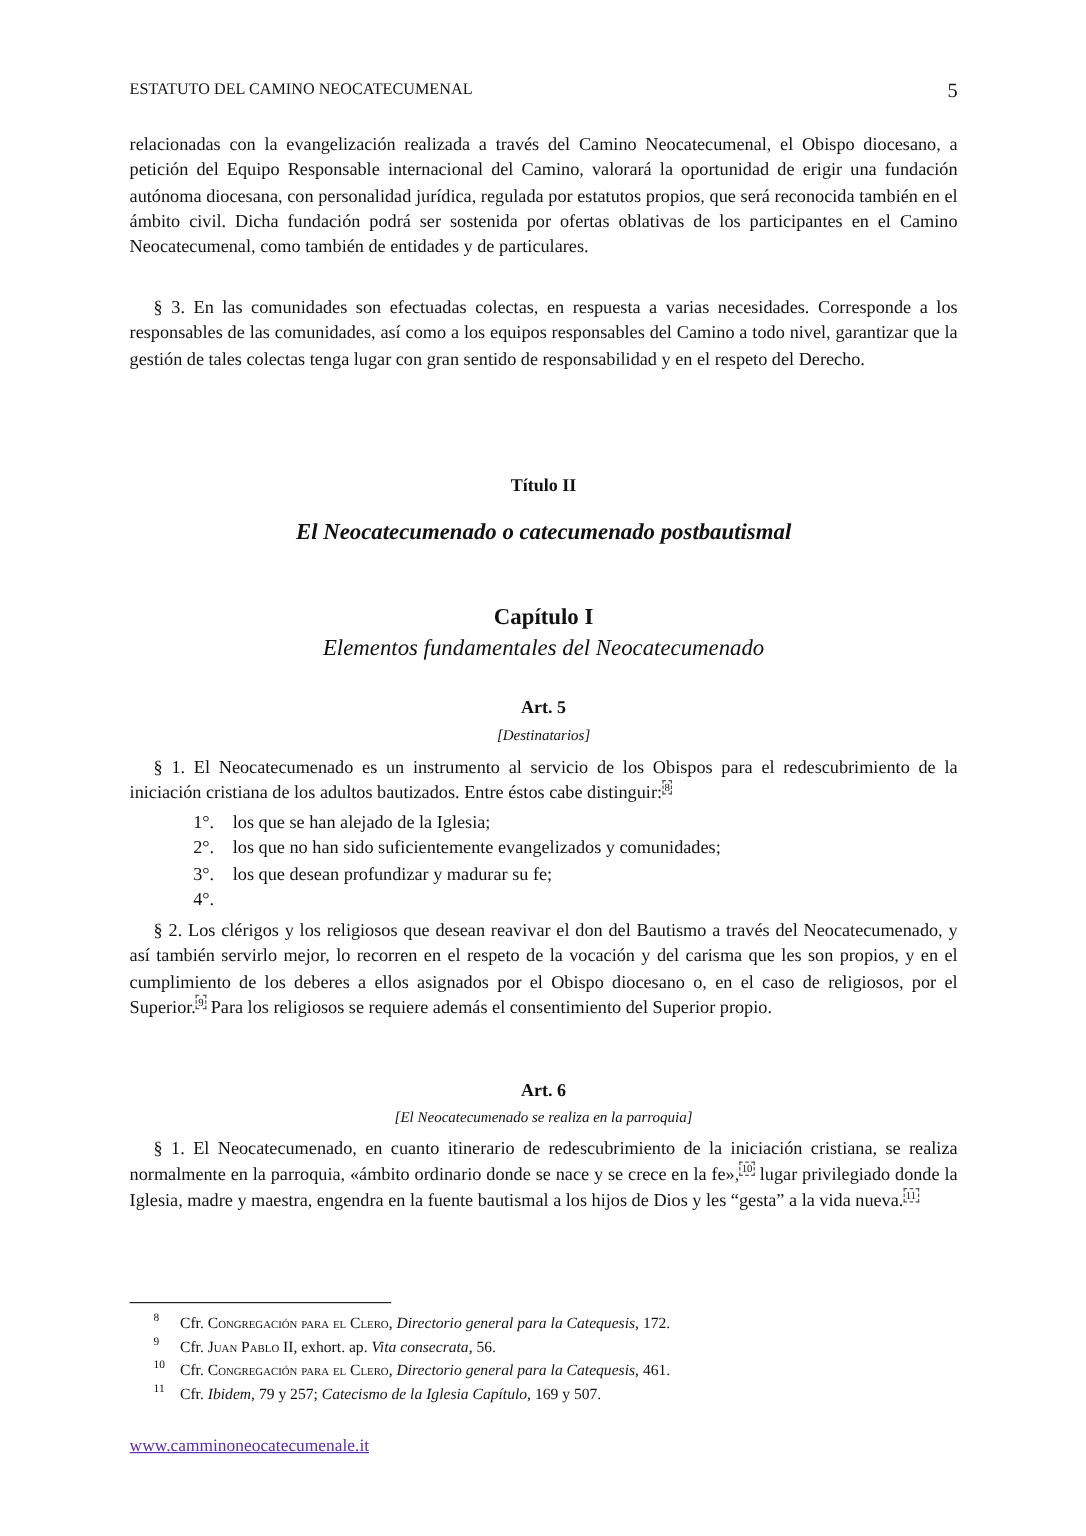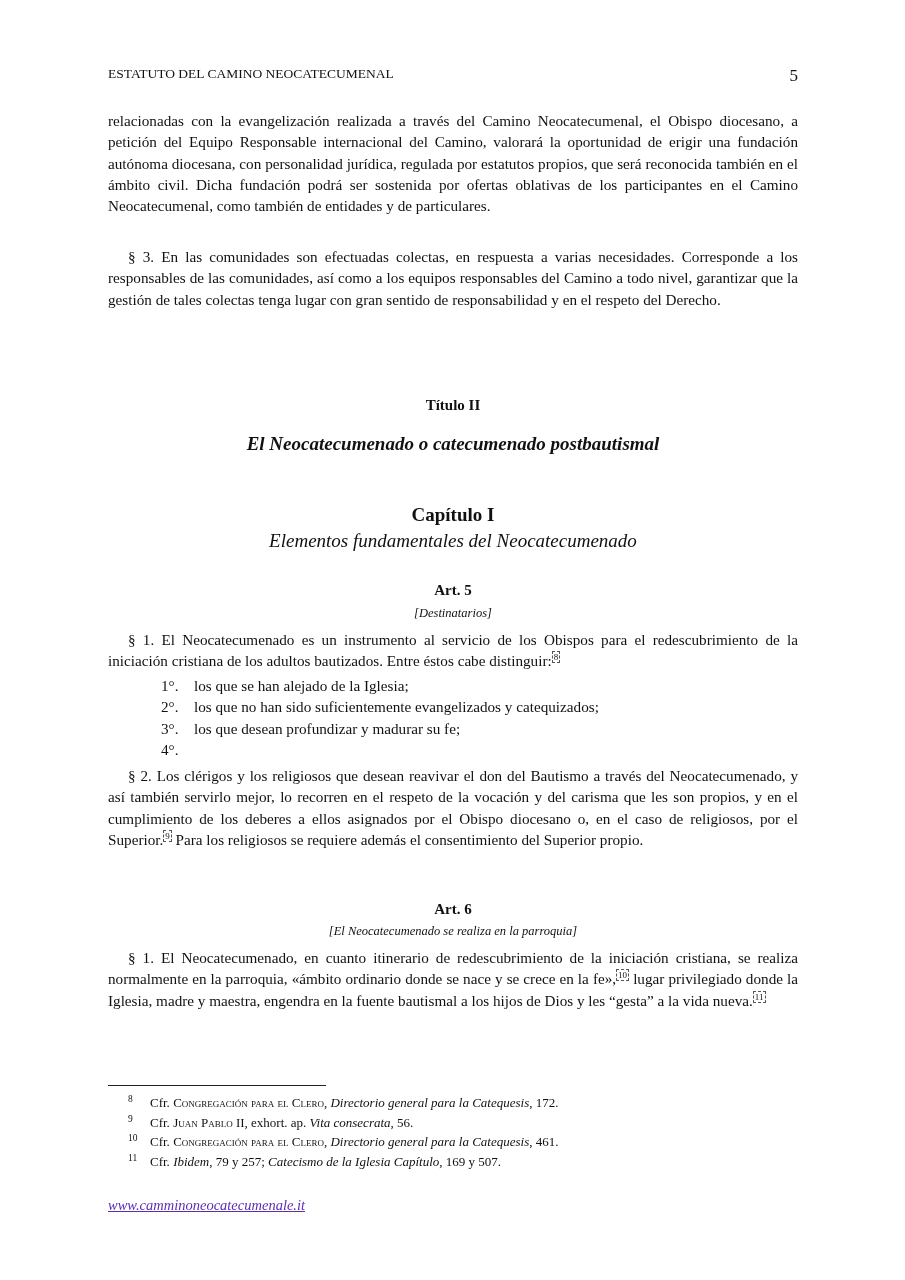--- a/index.html
+++ b/index.html
@@ -30,21 +30,21 @@
   .list li .num { position: absolute; left: 53px; top: 0; }
   sup.fn { font-size: 9px; line-height: 0; border: 1px dashed #555; padding: 0 1px; vertical-align: super; }
   .footnote-rule { position: absolute; top: 1085px; left: 0; width: 218px; border-top: 1px solid #222; }
   .footnotes { position: absolute; top: 1093px; left: 0; width: 690px; }
   .footnote { font-size: 13px; line-height: 19.5px; position: relative; padding-left: 42px; }
   .footnote .fnum { position: absolute; left: 20px; top: -3px; font-size: 9.5px; }
   .sc { font-variant: small-caps; }
   .it { font-style: italic; }
   .footer-link {
     position: absolute; top: 1197px; left: 0; font-size: 14.5px;
-    color: #5b2db3; text-decoration: underline; font-style: italic;
+    color: #5b2db3; text-decoration: underline;
   }
   .abs { position: absolute; left: 0; width: 690px; }
 </style>
 </head>
 <body>
 
 <div class="page">
 
   <div class="running-head">
     <span class="title">ESTATUTO DEL CAMINO NEOCATECUMENAL</span>
@@ -61,21 +61,21 @@
   <p class="capitulo abs" style="top:504px;">Capítulo I</p>
   <p class="capitulo-sub abs" style="top:530px;">Elementos fundamentales del Neocatecumenado</p>
 
   <p class="art abs" style="top:582px;">Art. 5</p>
   <p class="art-sub abs" style="top:606px;">[Destinatarios]</p>
 
   <p class="para indent abs" style="top:629px;"><span>§ 1.  El Neocatecumenado es un instrumento al servicio de los Obispos para el redescubrimiento de la iniciación cristiana de los adultos bautizados. Entre éstos cabe distinguir:</span><sup class="fn">8</sup></p>
 
   <ul class="list abs" style="top:675px;">
     <li><span class="num">1°.</span><span>los que se han alejado de la Iglesia;</span></li>
-    <li><span class="num">2°.</span><span>los que no han sido suficientemente evangelizados y catequizados;</span></li>
+    <li><span class="num">2°.</span><span>los que no han sido suficientemente evangelizados y comunidades;</span></li>
     <li><span class="num">3°.</span><span>los que desean profundizar y madurar su fe;</span></li>
     <li><span class="num">4°.</span></li>
   </ul>
 
   <p class="para indent abs" style="top:765px;"><span>§ 2. Los clérigos y los religiosos que desean reavivar el don del Bautismo a través del Neocatecumenado, y así también servirlo mejor, lo recorren en el respeto de la vocación y del carisma que les son propios, y en el cumplimiento de los deberes a ellos asignados por el Obispo diocesano o, en el caso de religiosos, por el Superior.</span><sup class="fn">9</sup><span> Para los religiosos se requiere además el consentimiento del Superior propio.</span></p>
 
   <p class="art abs" style="top:901px;">Art. 6</p>
   <p class="art-sub abs" style="top:924px;">[El Neocatecumenado se realiza en la parroquia]</p>
 
   <p class="para indent abs" style="top:947px;"><span>§ 1. El Neocatecumenado, en cuanto itinerario de redescubrimiento de la iniciación cristiana, se realiza normalmente en la parroquia, «ámbito ordinario donde se nace y se crece en la fe»,</span><sup class="fn">10</sup><span> lugar privilegiado donde la Iglesia, madre y maestra, engendra en la fuente bautismal a los hijos de Dios y les “gesta” a la vida nueva.</span><sup class="fn">11</sup></p>

